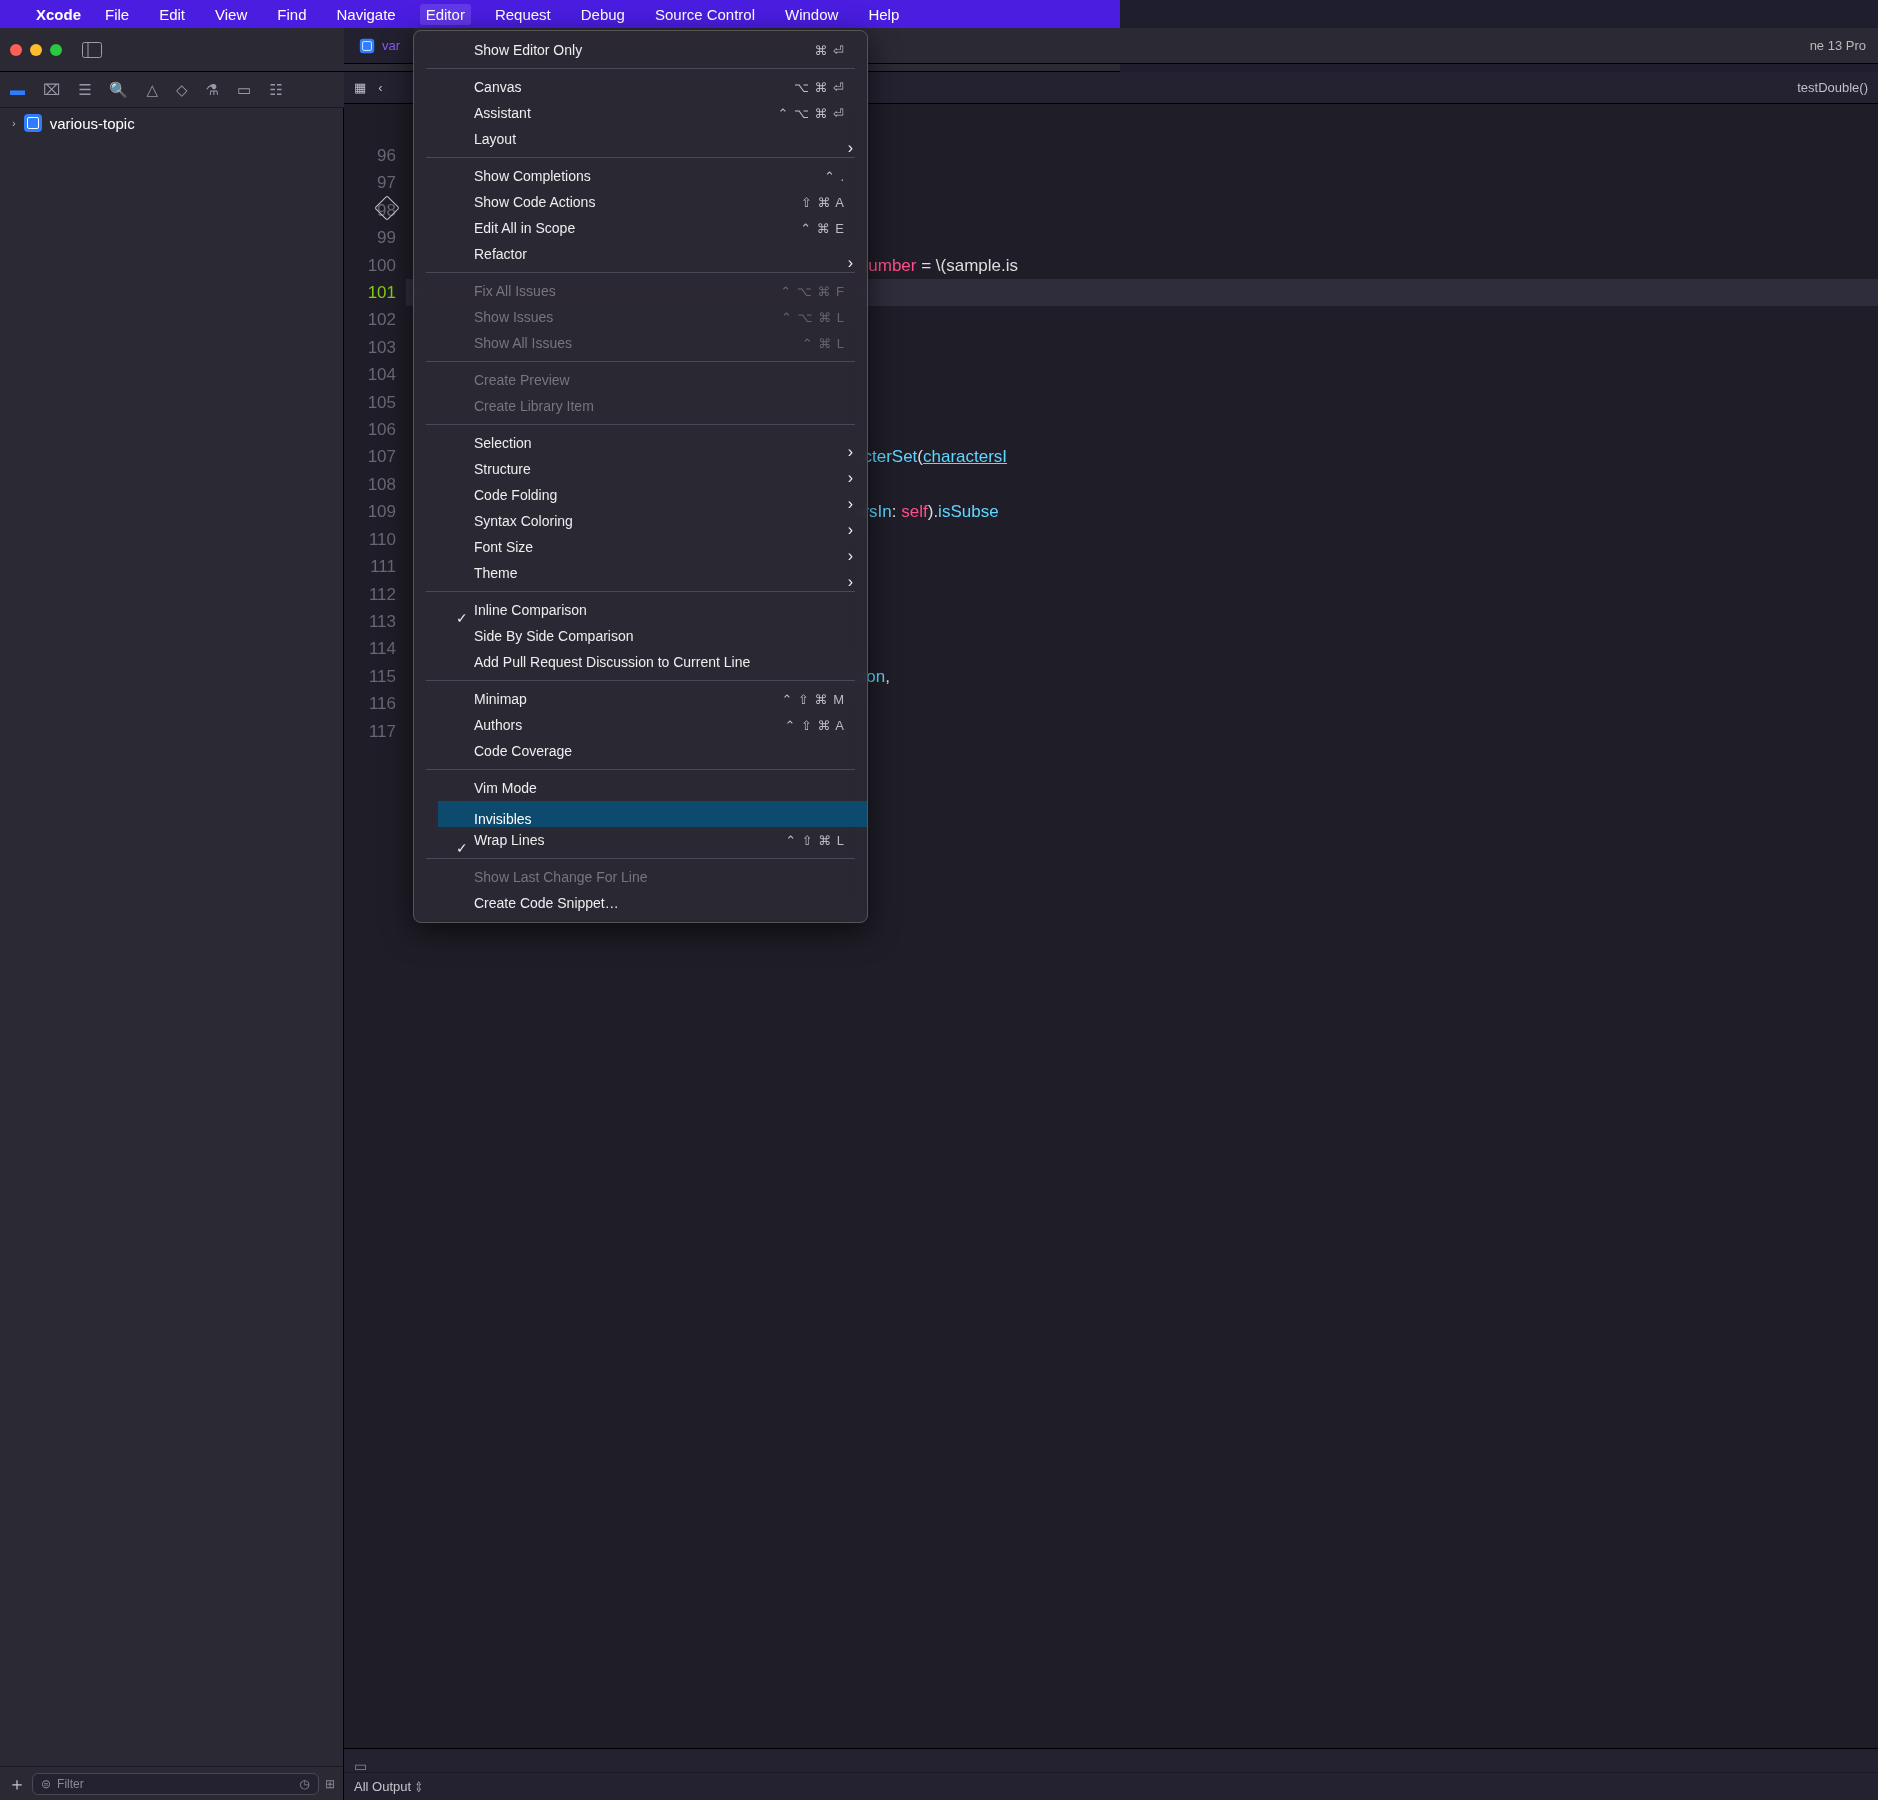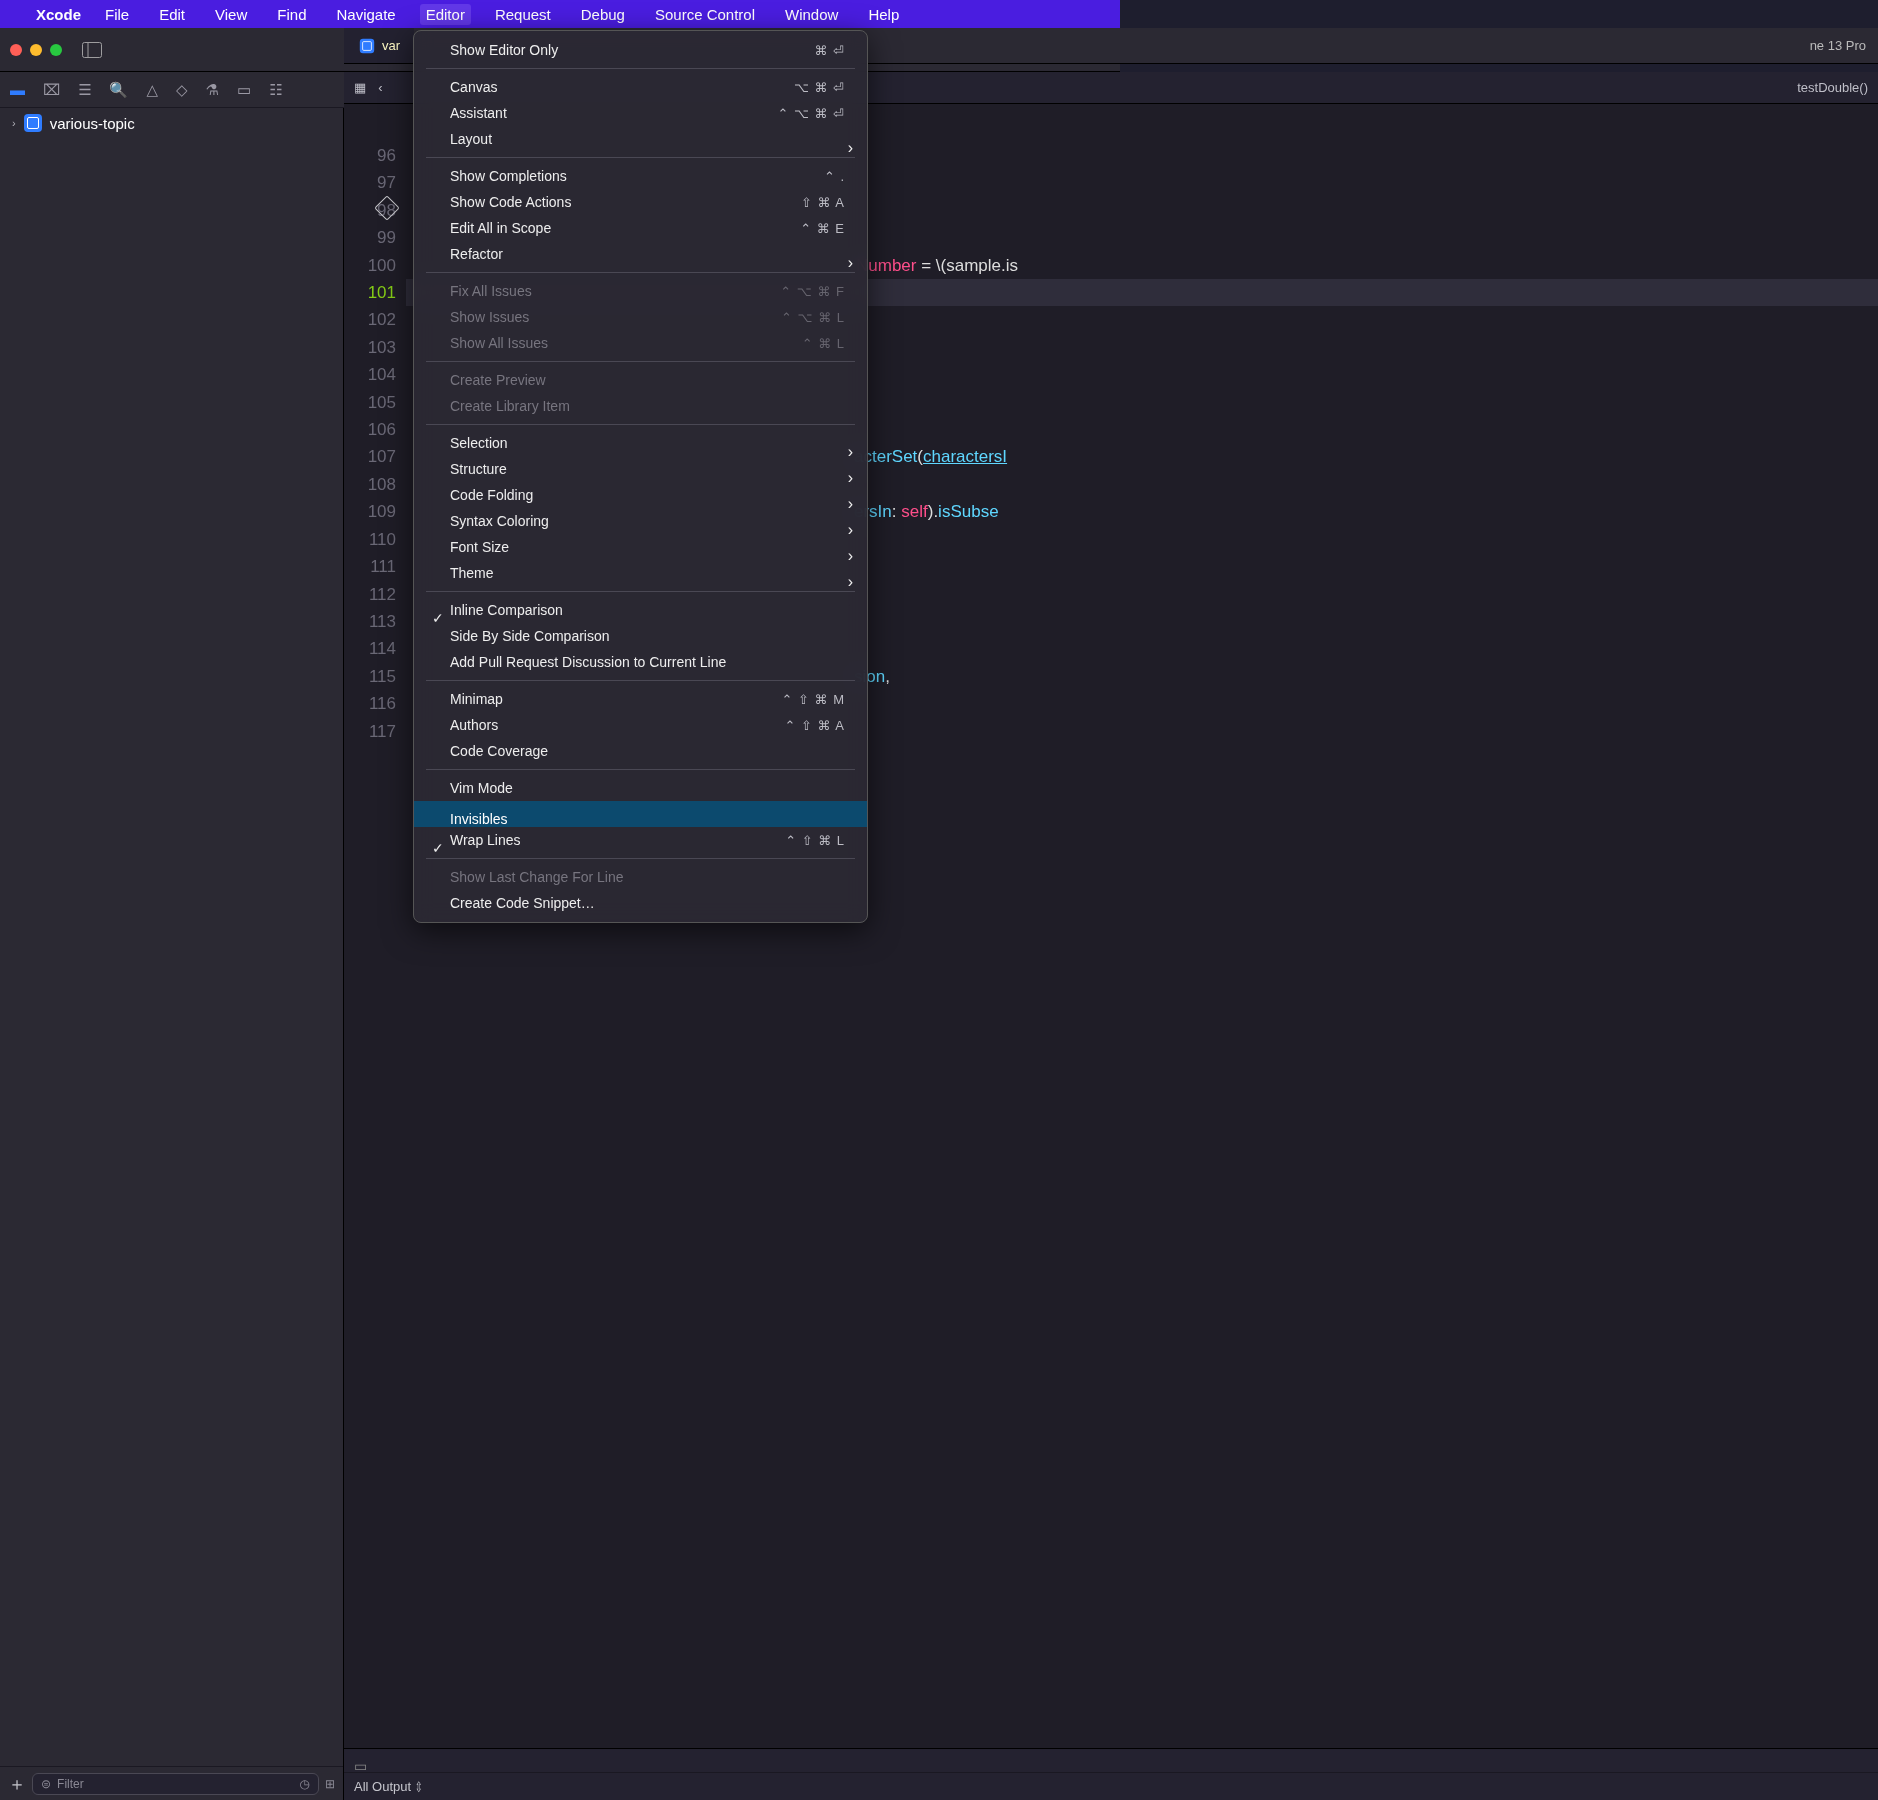--- a/index.html
+++ b/index.html
@@ -32,21 +32,21 @@
   .proj-icon::after{content:""; position:absolute; inset:3px; border:1.4px solid #fff; border-radius:2px;}
 
   .filterbar { position:absolute; bottom:0; left:0; right:0; height:34px; background:#2b2933; border-top:1px solid #1a1822; display:flex; align-items:center; padding:0 8px; gap:6px;}
   .filterbar .plus { font-size:18px; color:#c5c5cc; width:18px; text-align:center;}
   .filterfield { flex:1; background:#242230; border:1px solid #4a4854; border-radius:6px; height:22px; display:flex; align-items:center; padding:0 8px; font-size:12px; color:#8a8894; gap:6px;}
   .tiny { font-size:12px; color:#8a8894; }
 
   
   .main { position:absolute; left:344px; right:0; top:72px; bottom:0; background:#1f1d27; }
   .tabbar { height:36px; background:#2b2933; display:flex; align-items:center; border-bottom:1px solid #000; }
-  .tab { display:flex; align-items:center; gap:6px; padding:0 14px; height:100%; background:#232130; font-size:13px; color:#fef9c3;}
+  .tab { display:flex; align-items:center; gap:6px; padding:0 14px; height:100%; background:#232130; font-size:13px; color:#8b5cf6;}
   .device { margin-left:auto; margin-right:12px; font-size:13px; color:#bbb; }
 
   .jumpbar { height:32px; background:#242230; border-bottom:1px solid #000; display:flex; align-items:center; padding:0 10px; gap:12px; font-size:13px; color:#bfbfc8;}
   .jumpbar .right { margin-left:auto; }
 
   .editor { position:absolute; top:68px; left:0; right:0; bottom:52px; background:#1f1d27; overflow:hidden; font-family:"SF Mono",Menlo,monospace; font-size:17px; }
   .gutter { position:absolute; left:0; top:0; width:62px; text-align:right; padding-right:10px; color:#6a6876; line-height:27.4px; padding-top:2px;}
   .code { position:absolute; left:62px; right:0; top:0; line-height:27.4px; color:#ddd; padding-top:2px; white-space:pre;}
   .code .kw { color:#ff4f8b; }
   .code .self { color:#ff4f8b; }
@@ -54,21 +54,21 @@
   .code .fn { color:#5fd7ff; }
   .code .hl { background:#2f2d3b; display:block;}
   .diamond { display:inline-block; width:18px; height:18px; border:1.5px solid #c8c8cc; transform:rotate(45deg); position:absolute; left:34px; top:59px; border-radius:2px;}
 
   .console { position:absolute; left:0; right:0; bottom:0; height:52px; background:#242230; border-top:1px solid #000; display:flex; align-items:flex-start; padding:6px 10px; gap:10px;}
   .console-bottom { position:absolute; bottom:0; left:0; right:0; height:28px; border-top:1px solid #1a1822; display:flex; align-items:center; padding:0 10px; font-size:13px; color:#c5c5cc;}
   .caret { font-size:9px; margin-left:4px; display:inline-block; transform:scaleY(1.6);}
 
   
   .menu { position:absolute; left:413px; top:30px; width:455px; background:#2b2933ee; backdrop-filter:blur(10px); border:1px solid #555; border-radius:8px; padding:6px 0; box-shadow:0 8px 30px rgba(0,0,0,.6); font-size:14px; color:#eee; z-index:100;}
-  .menu .item { display:flex; align-items:center; height:26px; padding:0 22px 0 36px; position:relative; }
+  .menu .item { display:flex; align-items:center; height:26px; padding:0 22px 0 36px; position:relative;margin-left:24px; }
   .menu .item.disabled { color:#77757f; }
   .menu .item.highlight { background:#0c4a6e; color:#fff;align-items:flex-end; }
   .menu .item .short { margin-left:auto; font-size:13px; color:#bcbcc4; letter-spacing:1px;}
   .menu .item.disabled .short { color:#66646e; }
   .menu .item .chev::after { content:"›"; position:absolute; right:14px; font-size:16px;}
   .menu .item .check::before { content:"✓"; position:absolute; left:18px; }
   .menu hr { border:none; border-top:1px solid #4a4854; margin:5px 12px; }
 </style>
 </head>
 <body>

